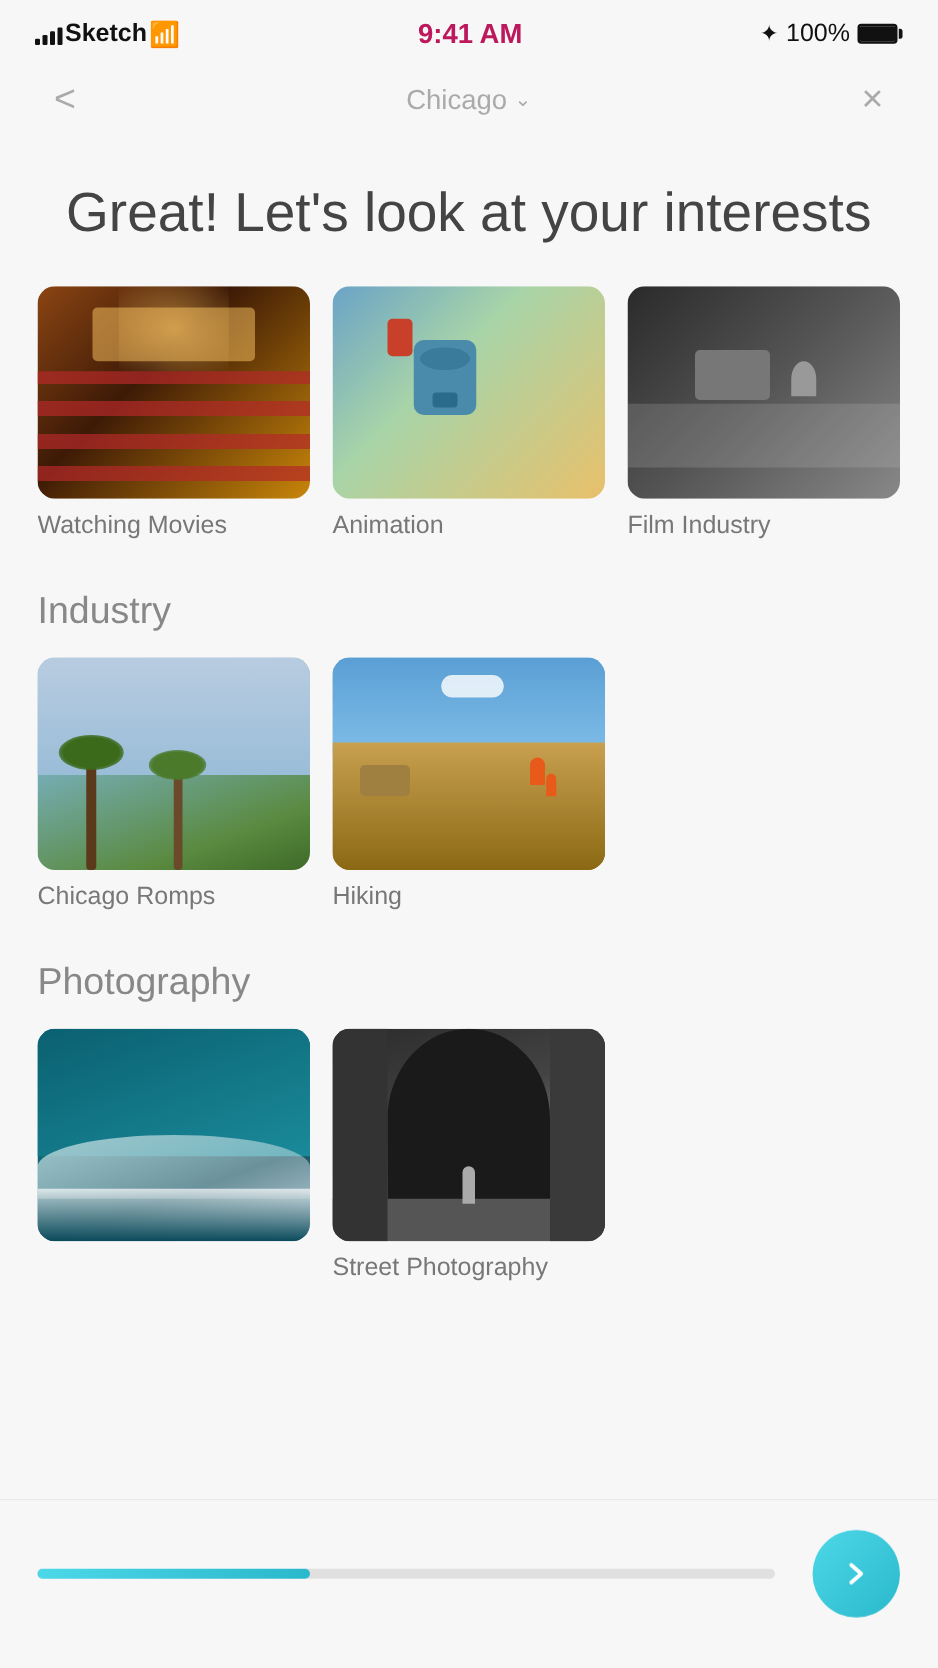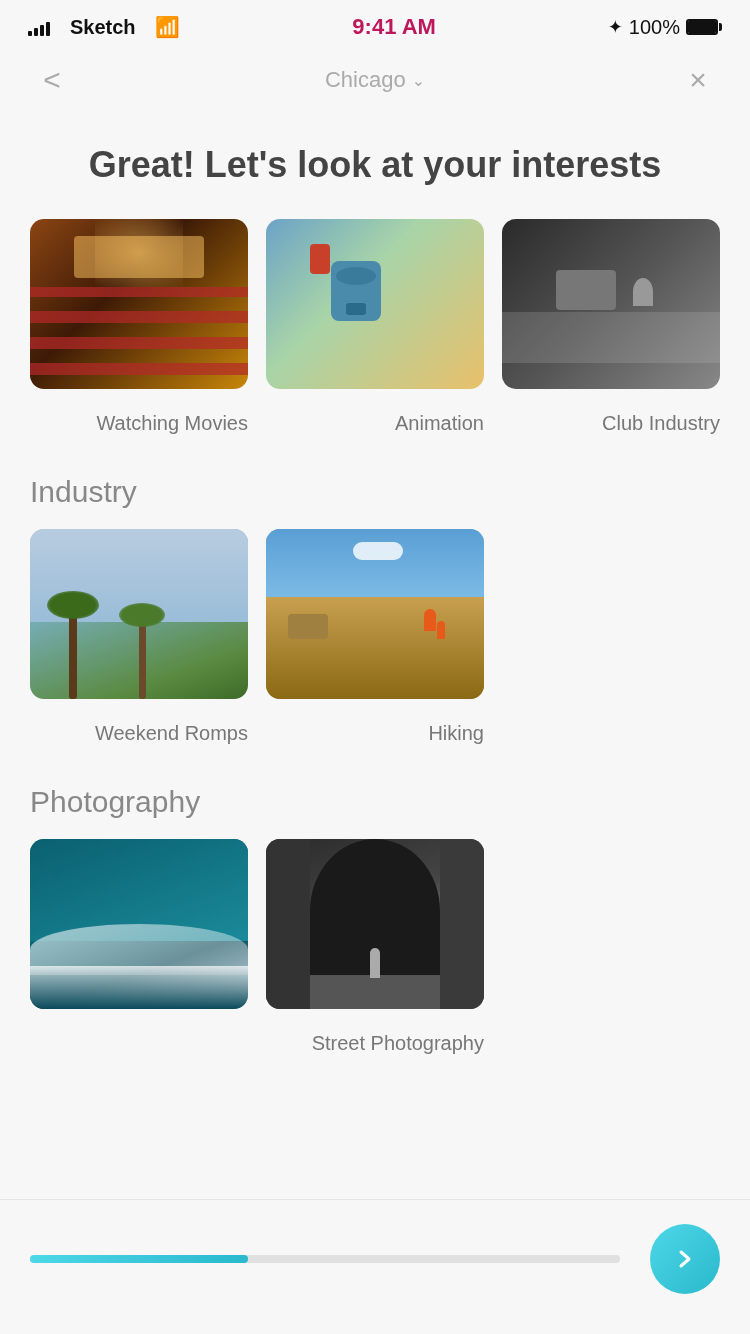--- a/index.html
+++ b/index.html
@@ -16,21 +16,21 @@
     .status-bar {
       display: flex;
       align-items: center;
       justify-content: space-between;
       padding: 14px 28px 8px 28px;
       background: #f7f7f7;
     }
     .status-left {
       display: flex;
       align-items: center;
-      gap: 20px;
+      gap: 2px;
       font-size: 22px;
       font-weight: 600;
       color: #111;
     }
     .status-center {
       font-size: 22px;
       font-weight: 600;
       color: #be185d;
     }
     .status-right {
@@ -106,22 +106,22 @@
       cursor: pointer;
     }
 
     
     .main-title {
       text-align: center;
       padding: 30px 40px 10px 40px;
       background: #f7f7f7;
     }
     .main-title h1 {
-      font-size: 36px;
-      font-weight: 700;
+      font-size: 44px;
+      font-weight: 400;
       color: #444;
       line-height: 1.3;
     }
     .main-title p {
       font-size: 22px;
       color: #999;
       line-height: 1.5;
       margin-top: 18px;
     }
 
@@ -151,24 +151,24 @@
       cursor: pointer;
     }
     .card-image {
       width: 100%;
       height: 170px;
       border-radius: 14px;
       overflow: hidden;
       position: relative;
     }
     .card-label {
-      margin-top: 23px;
+      margin-top: 10px;
       font-size: 20px;
       color: #777;
-      text-align: right;
+      text-align: left;
     }
 
     
     .img-theater {
       background: linear-gradient(135deg, #8B4513 0%, #3d1a06 40%, #c8860a 100%);
       width: 100%; height: 100%;
     }
     .img-animation {
       background: linear-gradient(135deg, #6ba3c7 0%, #a8d4a8 40%, #e8c06a 100%);
       width: 100%; height: 100%;
@@ -352,21 +352,21 @@
 
       <div class="card">
         <div class="card-image">
           <div class="img-film-industry" style="position:relative; width:100%; height:100%;">
 
             <div style="position:absolute;top:30%;left:25%;width:60px;height:40px;background:#777;border-radius:4px;"></div>
             <div style="position:absolute;top:35%;left:60%;width:20px;height:28px;background:#999;border-radius:50% 50% 0 0;"></div>
             <div style="position:absolute;bottom:15%;left:0;right:0;height:30%;background:rgba(200,200,200,0.2);"></div>
           </div>
         </div>
-        <div class="card-label">Club Industry</div>
+        <div class="card-label">Film Industry</div>
       </div>
 
     </div>
   </div>
 
   <div class="category-section">
     <div class="category-title">Industry</div>
     <div class="cards-row">
 
       <div class="card">
@@ -376,21 +376,21 @@
             <div style="position:absolute;top:0;left:0;right:0;height:55%;background:linear-gradient(180deg,#b8cce0,#9abdd8);"></div>
 
             <div style="position:absolute;bottom:0;left:18%;width:8px;height:90px;background:#5a3a1a;border-radius:3px;">
               <div style="position:absolute;top:-18px;left:-22px;width:52px;height:28px;background:radial-gradient(ellipse,#3a6a1a 60%,transparent 100%);border-radius:50%;"></div>
             </div>
             <div style="position:absolute;bottom:0;left:50%;width:7px;height:80px;background:#6a4a2a;border-radius:3px;">
               <div style="position:absolute;top:-16px;left:-20px;width:46px;height:24px;background:radial-gradient(ellipse,#4a7a2a 60%,transparent 100%);border-radius:50%;"></div>
             </div>
           </div>
         </div>
-        <div class="card-label">Weekend Romps</div>
+        <div class="card-label">Chicago Romps</div>
       </div>
 
       <div class="card">
         <div class="card-image">
           <div class="img-hiking" style="position:relative; width:100%; height:100%;">
 
             <div style="position:absolute;top:0;left:0;right:0;height:45%;background:linear-gradient(180deg,#5a9fd4,#7fbde8);"></div>
 
             <div style="position:absolute;top:8%;left:40%;width:50px;height:18px;background:rgba(255,255,255,0.8);border-radius:9px;"></div>
 

